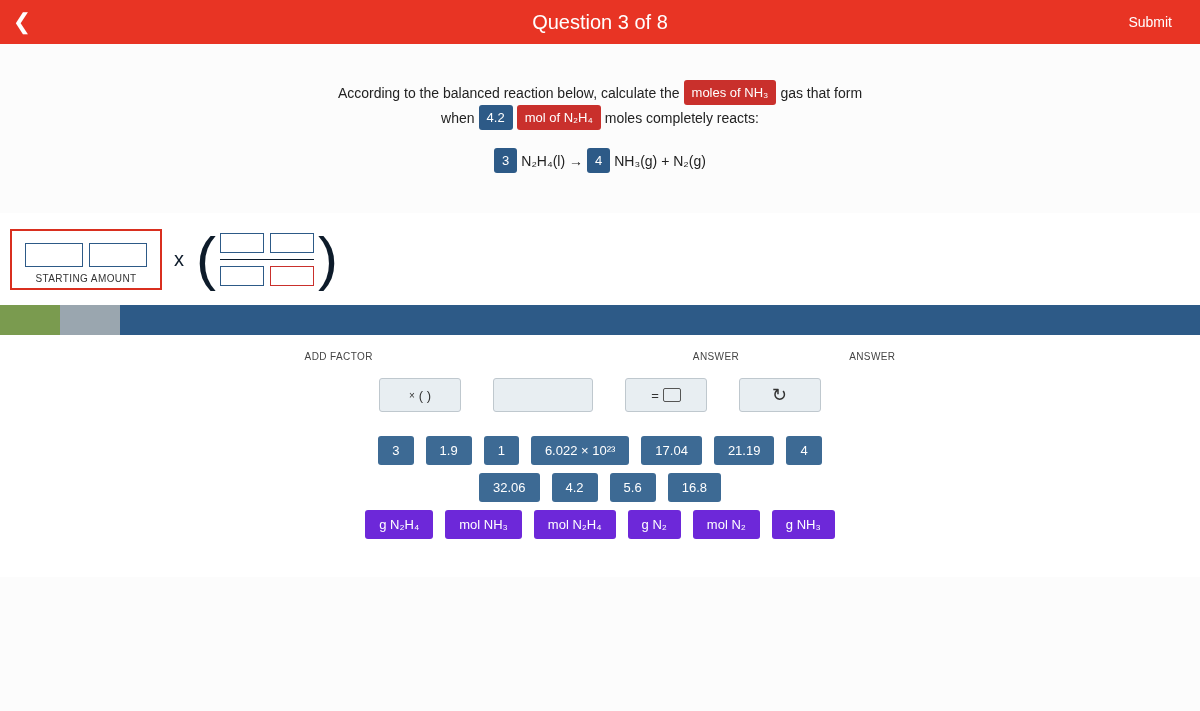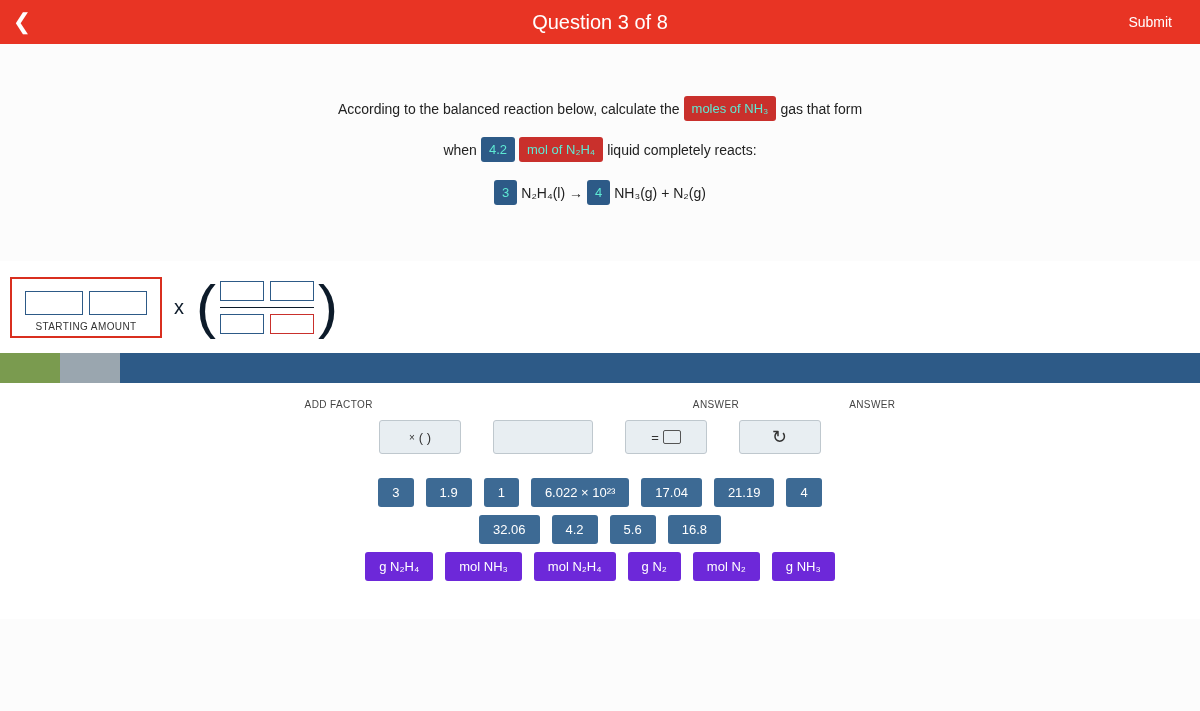--- a/index.html
+++ b/index.html
@@ -6,22 +6,22 @@
   body { font-family: Arial, Helvetica, sans-serif; background: #fcfcfc; width: 1200px; height: 711px; overflow: hidden; position: relative; }
 
   
   .header { background: #e83424; height: 44px; display: flex; align-items: center; position: relative; color: #fff; }
   .back-btn { width: 44px; height: 44px; display: flex; align-items: center; justify-content: center; cursor: pointer; font-size: 22px; }
   .q-title { position: absolute; left: 50%; transform: translateX(-50%); font-size: 20px; }
   .submit-btn { position: absolute; right: 28px; font-size: 14px; cursor: pointer; }
 
   
   .question-area { padding: 36px 40px 40px; text-align: center; font-size: 14px; color: #222; }
-  .q-line { margin: 16px 0; display: flex; justify-content: center; align-items: center; flex-wrap: wrap; gap: 4px; }
-  .tag { display: inline-flex; align-items: center; padding: 5px 8px; border-radius: 3px; color: #5eead4; font-size: 13px; }
+  .q-line { margin: 0 0; display: flex; justify-content: center; align-items: center; flex-wrap: wrap; gap: 4px; }
+  .tag { display: inline-flex; align-items: center; padding: 5px 8px; border-radius: 3px; color: #ffffff; font-size: 13px; }
   .tag.navy { background: #2d5a87; }
   .tag.red  { background: #c9302c; }
 
   
   .workspace-row { display: flex; align-items: center; height: 92px; position: relative; background:#fff;}
   .start-box { border: 2px solid #d92f1f; padding: 12px 10px 4px; margin-left: 10px; width: 152px; display:flex; flex-direction:column; align-items:center; gap:6px;}
   .start-inputs { display:flex; gap:6px; }
   .start-inputs .slot { width: 58px; height: 24px; border:1px solid #2d5a87; background:#fff; }
   .start-label { font-size: 10px; color:#333; letter-spacing:0.4px;}
   .times { font-size: 20px; margin: 0 12px; color:#0d1b2a;}
@@ -34,21 +34,21 @@
   .frac .slot.br { border:1px solid #c9302c; }
   .frac hr { border:none; border-top:1.5px solid #0d1b2a; }
 
   
   .blue-band { background:#2d5a87; height:30px; position:relative; }
   .blue-band .seg { position:absolute; top:0; height:30px; }
   .seg.green { left:0; width:60px; background:#7a9b4f; }
   .seg.grey  { left:60px; width:60px; background:#9aa6af; }
 
   .controls-panel { background:#fff; padding: 16px 0 30px; text-align:center; }
-  .ctrl-row { display:flex; justify-content:center; align-items:center; gap:110px; margin-bottom:10px; font-size:10px; color:#444; letter-spacing:0.4px;}
+  .ctrl-row { display:flex; justify-content:center; align-items:center; gap:110px; margin-bottom:16px; font-size:10px; color:#444; letter-spacing:0.4px;}
   .big-btn-row { display:flex; justify-content:center; gap:32px; margin-bottom:24px; }
   .big-btn { width:82px; height:34px; border:1px solid #bfc8ce; border-radius:3px; background:#e8eef2; display:flex; align-items:center; justify-content:center; font-size:13px; cursor:pointer; color:#333; gap:4px;}
   .big-btn .eqbox { width:18px; height:14px; border:1.5px solid #555; border-radius:2px; display:inline-block;}
   .spacer-btn { width:100px; height:34px; border:1px solid #bfc8ce; border-radius:3px; background:#e8eef2;}
   .reset-icon { font-size:18px; transform: scaleX(-1); display:inline-block; }
 
   .tiles-row { display:flex; justify-content:center; gap:12px; margin: 8px 0; flex-wrap: wrap; width: 560px; margin-left:auto; margin-right:auto;}
   .tile { padding: 7px 14px; border-radius:3px; color:#fff; font-size:13px; cursor:grab; display:inline-flex; align-items:center;}
   .tile.navy { background:#3d6a94; }
   .tile.red  { background:#6d28d9; }
@@ -67,21 +67,21 @@
 <div class="question-area">
   <div class="q-line">
     <span>According to the balanced reaction below, calculate the</span>
     <span class="tag red">moles of NH₃</span>
     <span>gas that form</span>
   </div>
   <div class="q-line">
     <span>when</span>
     <span class="tag navy">4.2</span>
     <span class="tag red">mol of N₂H₄</span>
-    <span>liquid completely reacts:</span>
+    <span>moles completely reacts:</span>
   </div>
   <div class="q-line" style="margin-top:18px;">
     <span class="tag navy">3</span>
     <span>N₂H₄(l)  →</span>
     <span class="tag navy">4</span>
     <span>NH₃(g) + N₂(g)</span>
   </div>
 </div>
 
 <div class="workspace-row">

